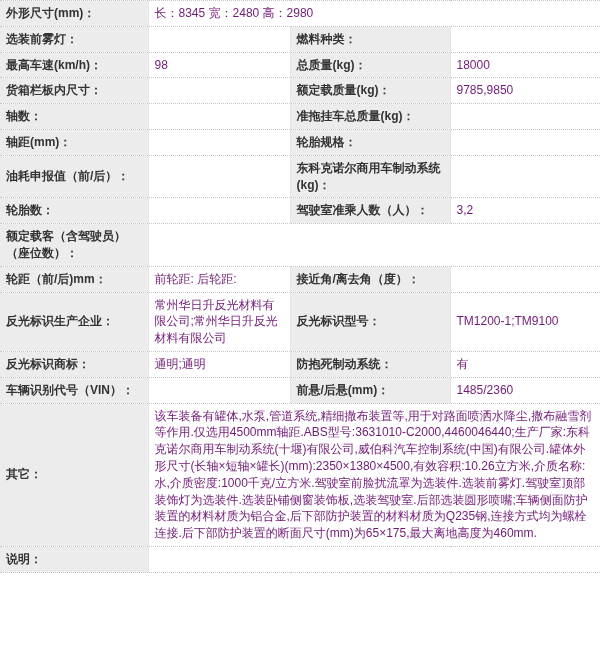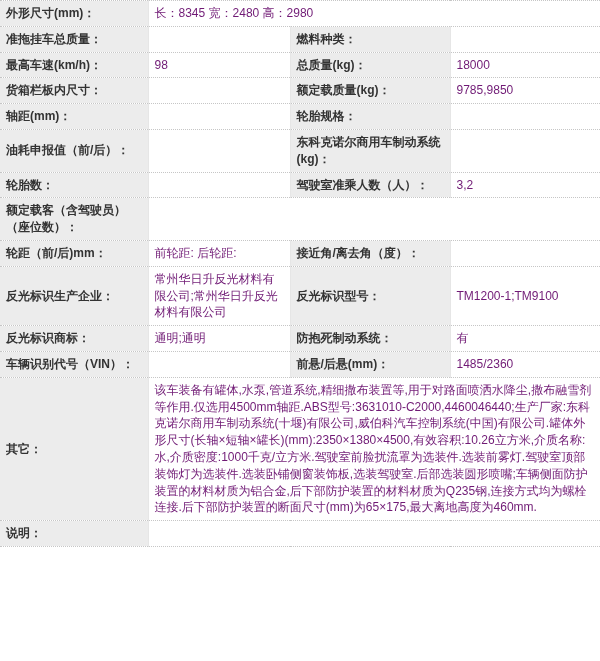--- a/index.html
+++ b/index.html
@@ -61,36 +61,42 @@
         <col style="width:142px">
         <col style="width:160px">
         <col style="width:150px">
     </colgroup>
     <tbody>
       <tr>
         <td class="lbl">外形尺寸(mm)：</td>
         <td class="val" colspan="3">长：8345 宽：2480 高：2980</td>
       </tr>
       <tr>
-        <td class="lbl">准拖挂车总质量：</td>
+        <td class="lbl">选装前雾灯：</td>
         <td class="val"></td>
         <td class="lbl">燃料种类：</td>
         <td class="val"></td>
       </tr>
       <tr>
         <td class="lbl">最高车速(km/h)：</td>
         <td class="val">98</td>
         <td class="lbl">总质量(kg)：</td>
         <td class="val">18000</td>
       </tr>
       <tr>
         <td class="lbl">货箱栏板内尺寸：</td>
         <td class="val"></td>
         <td class="lbl">额定载质量(kg)：</td>
         <td class="val">9785,9850</td>
+      </tr>
+      <tr>
+        <td class="lbl">轴数：</td>
+        <td class="val"></td>
+        <td class="lbl">准拖挂车总质量(kg)：</td>
+        <td class="val"></td>
       </tr>
       <tr>
         <td class="lbl">轴距(mm)：</td>
         <td class="val"></td>
         <td class="lbl">轮胎规格：</td>
         <td class="val"></td>
       </tr>
       <tr>
         <td class="lbl tall">油耗申报值（前/后）：</td>
         <td class="val tall"></td>

